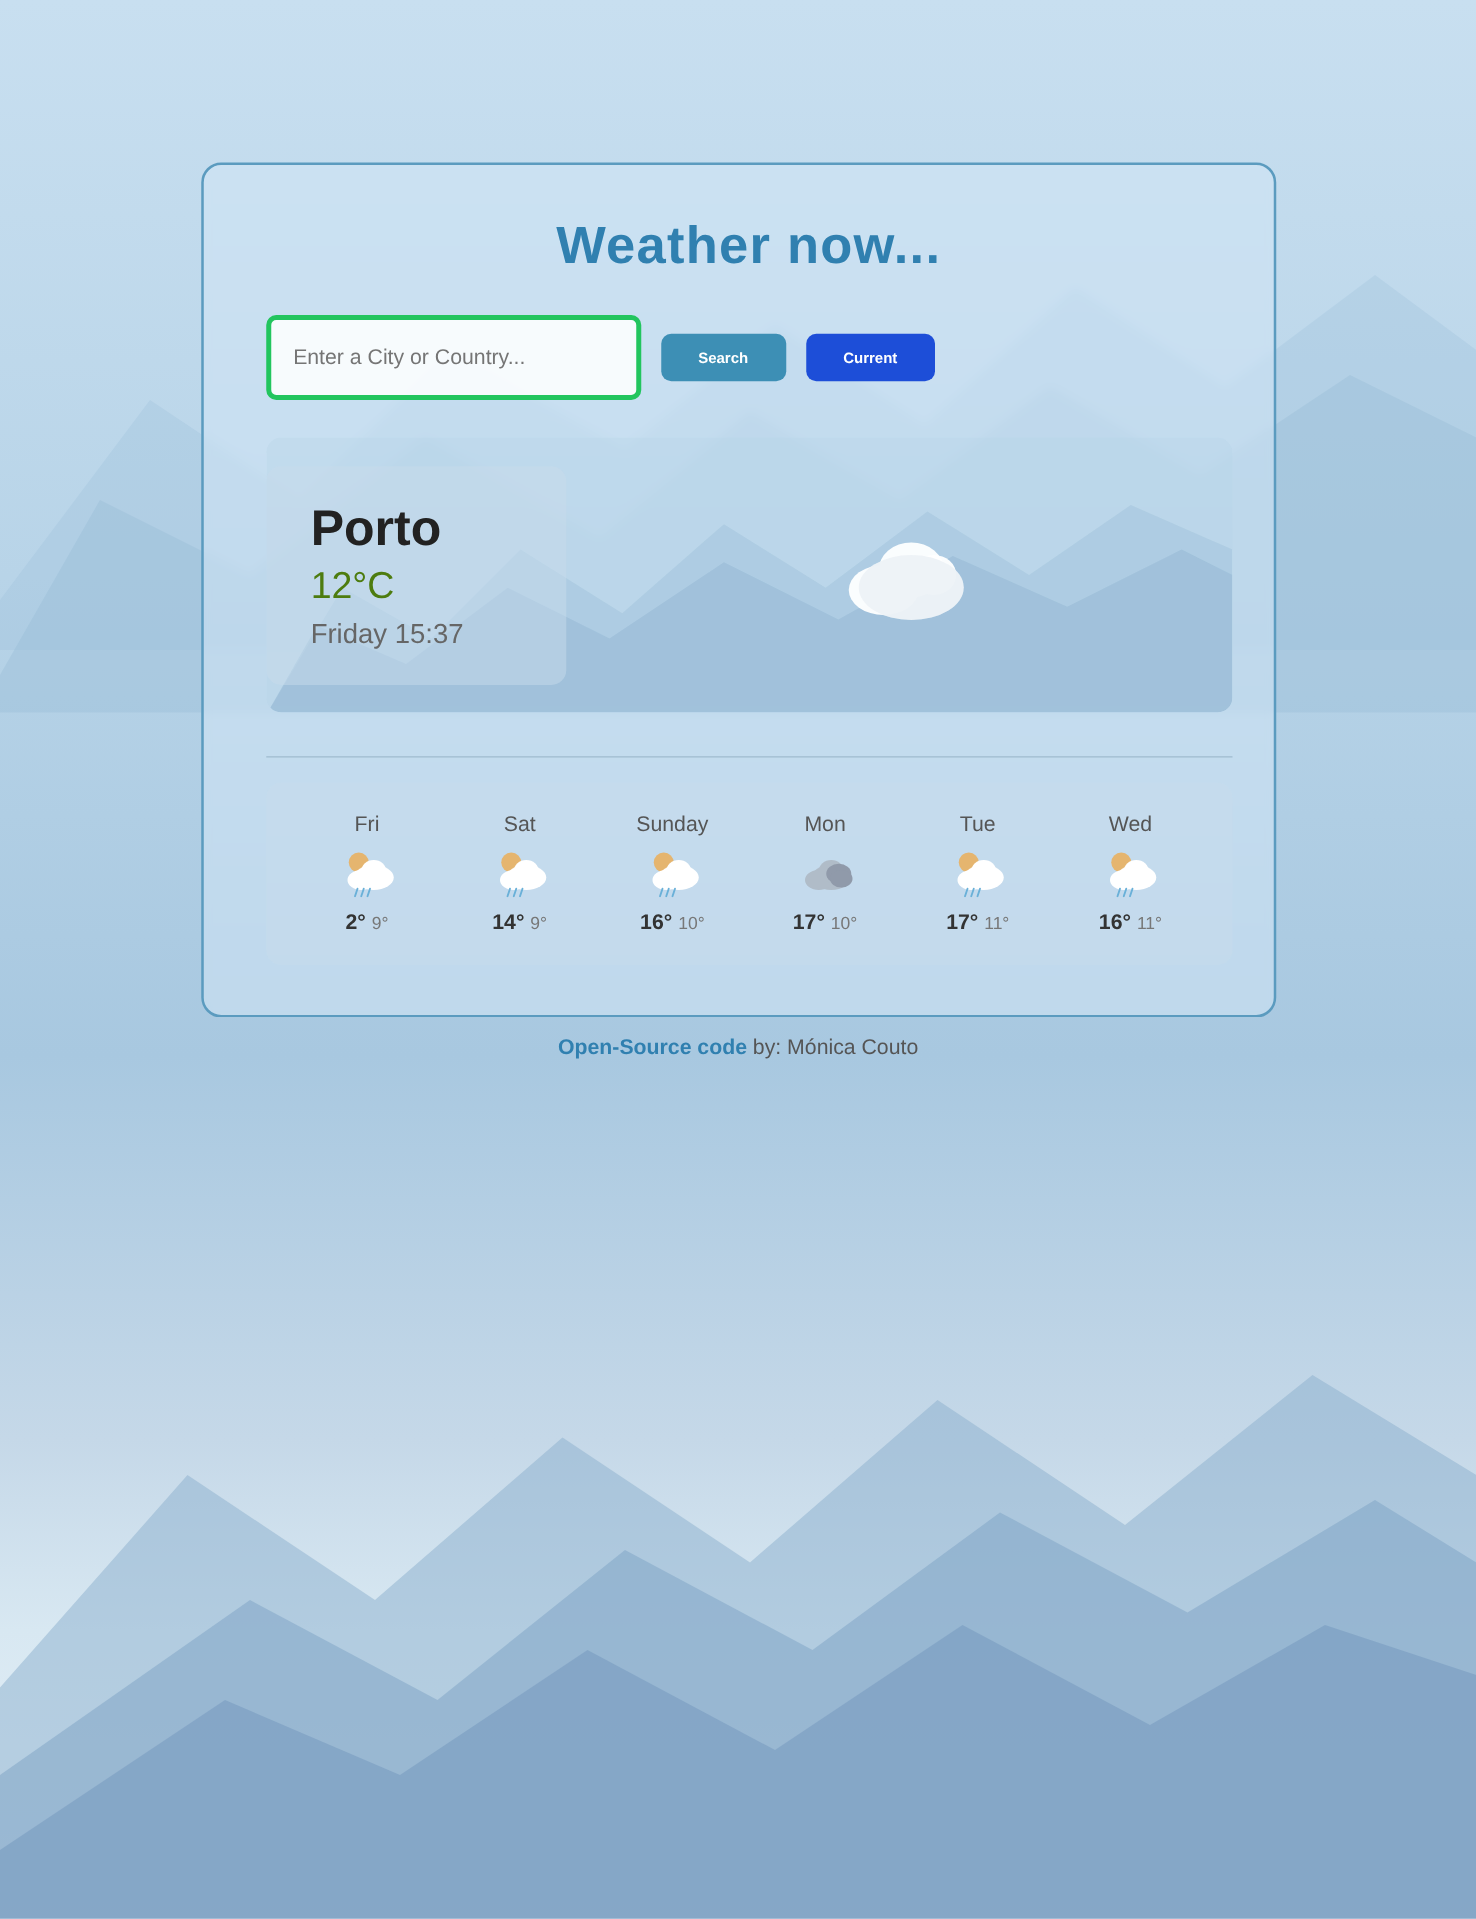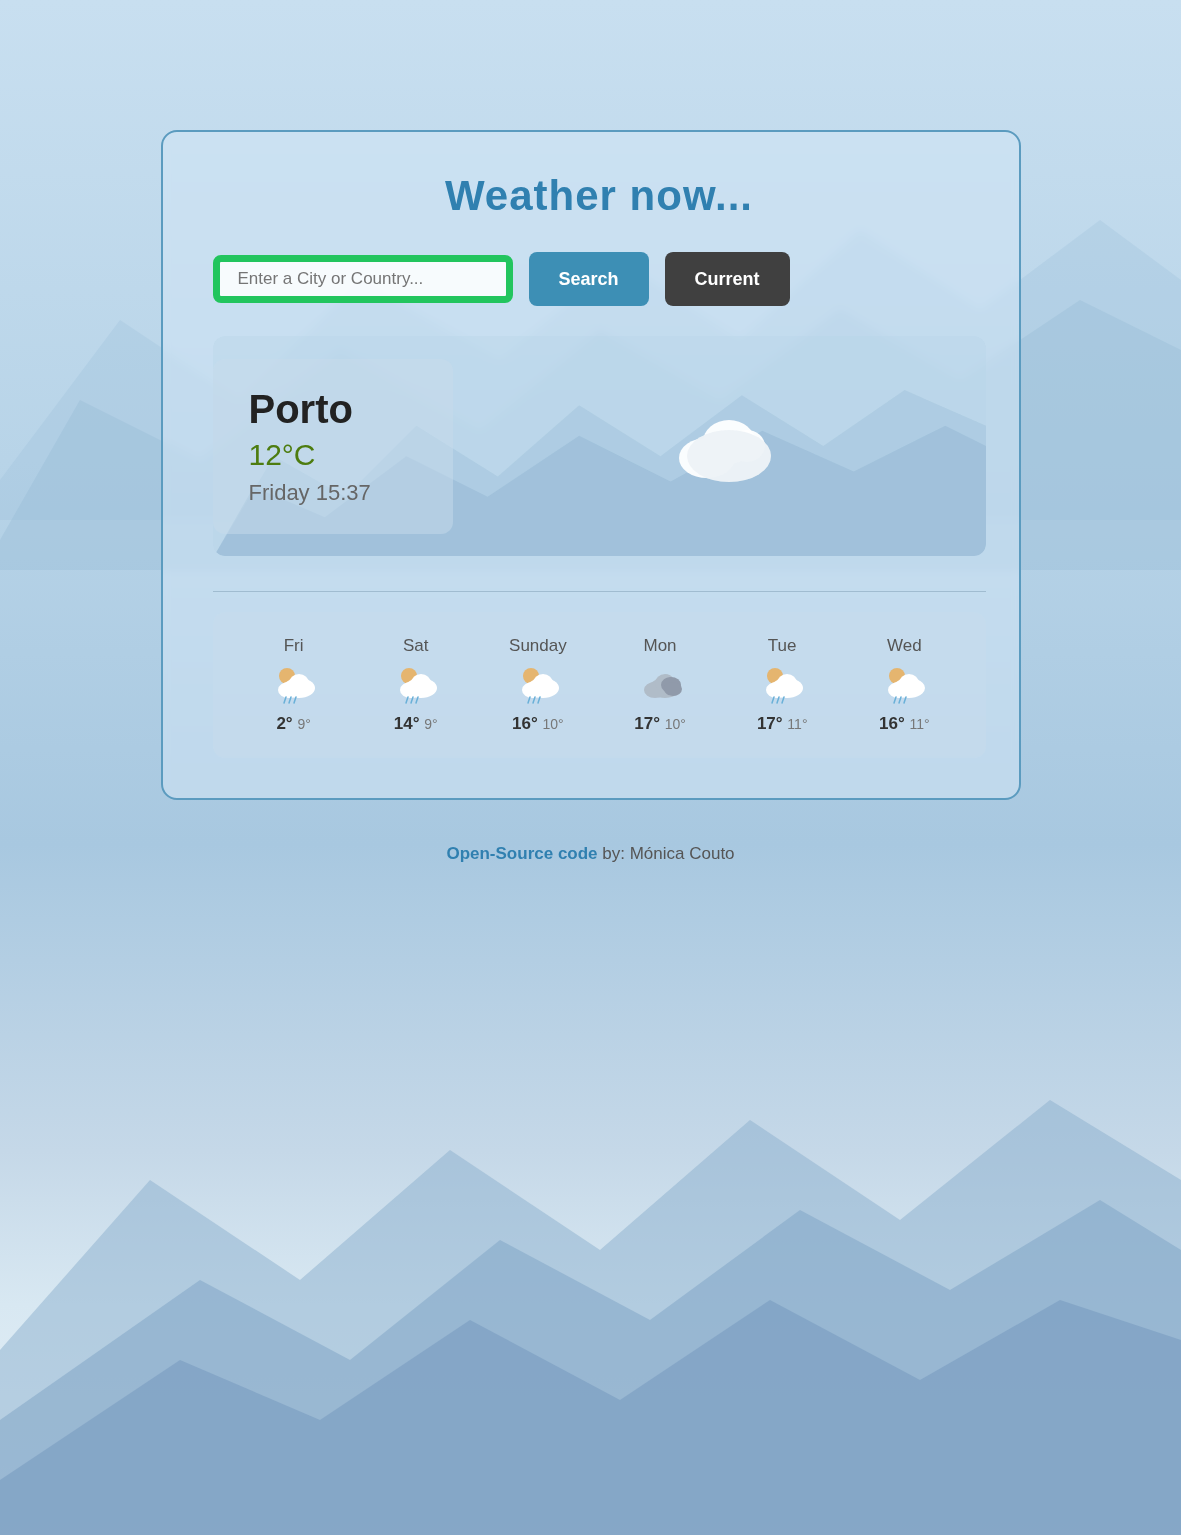--- a/index.html
+++ b/index.html
@@ -51,47 +51,47 @@
     .search-row {
       display: flex;
       align-items: center;
       gap: 16px;
       margin-bottom: 30px;
     }
 
     .search-input {
       flex: 1;
       max-width: 300px;
-      height: 48px;
-      border: 7px solid #22c55e;
+      height: 68px;
+      border: 4px solid #22c55e;
       border-radius: 8px;
       padding: 0 18px;
       font-size: 17px;
       color: #666;
       background: rgba(255,255,255,0.85);
       outline: none;
     }
 
     .btn-search, .btn-current {
-      height: 54px;
+      height: 38px;
       padding: 0 30px;
       border: none;
       border-radius: 8px;
-      font-size: 18px;
+      font-size: 12px;
       font-weight: 600;
       cursor: pointer;
       color: #fff;
     }
 
     .btn-search {
       background: #3d8fb5;
     }
 
     .btn-current {
-      background: #404040;
+      background: #1d4ed8;
     }
 
     
     .weather-area {
       position: relative;
       min-height: 220px;
       display: flex;
       align-items: center;
       margin-bottom: 35px;
       overflow: hidden;
@@ -210,21 +210,21 @@
 
     .forecast-temps .low {
       font-size: 14px;
       color: #777;
     }
 
     
     .footer {
       position: relative;
       z-index: 1;
-      margin-top: 44px;
+      margin-top: 14px;
       font-size: 17px;
       color: #555;
       text-align: center;
     }
 
     .footer a {
       color: #3080b0;
       font-weight: 700;
       text-decoration: none;
     }

